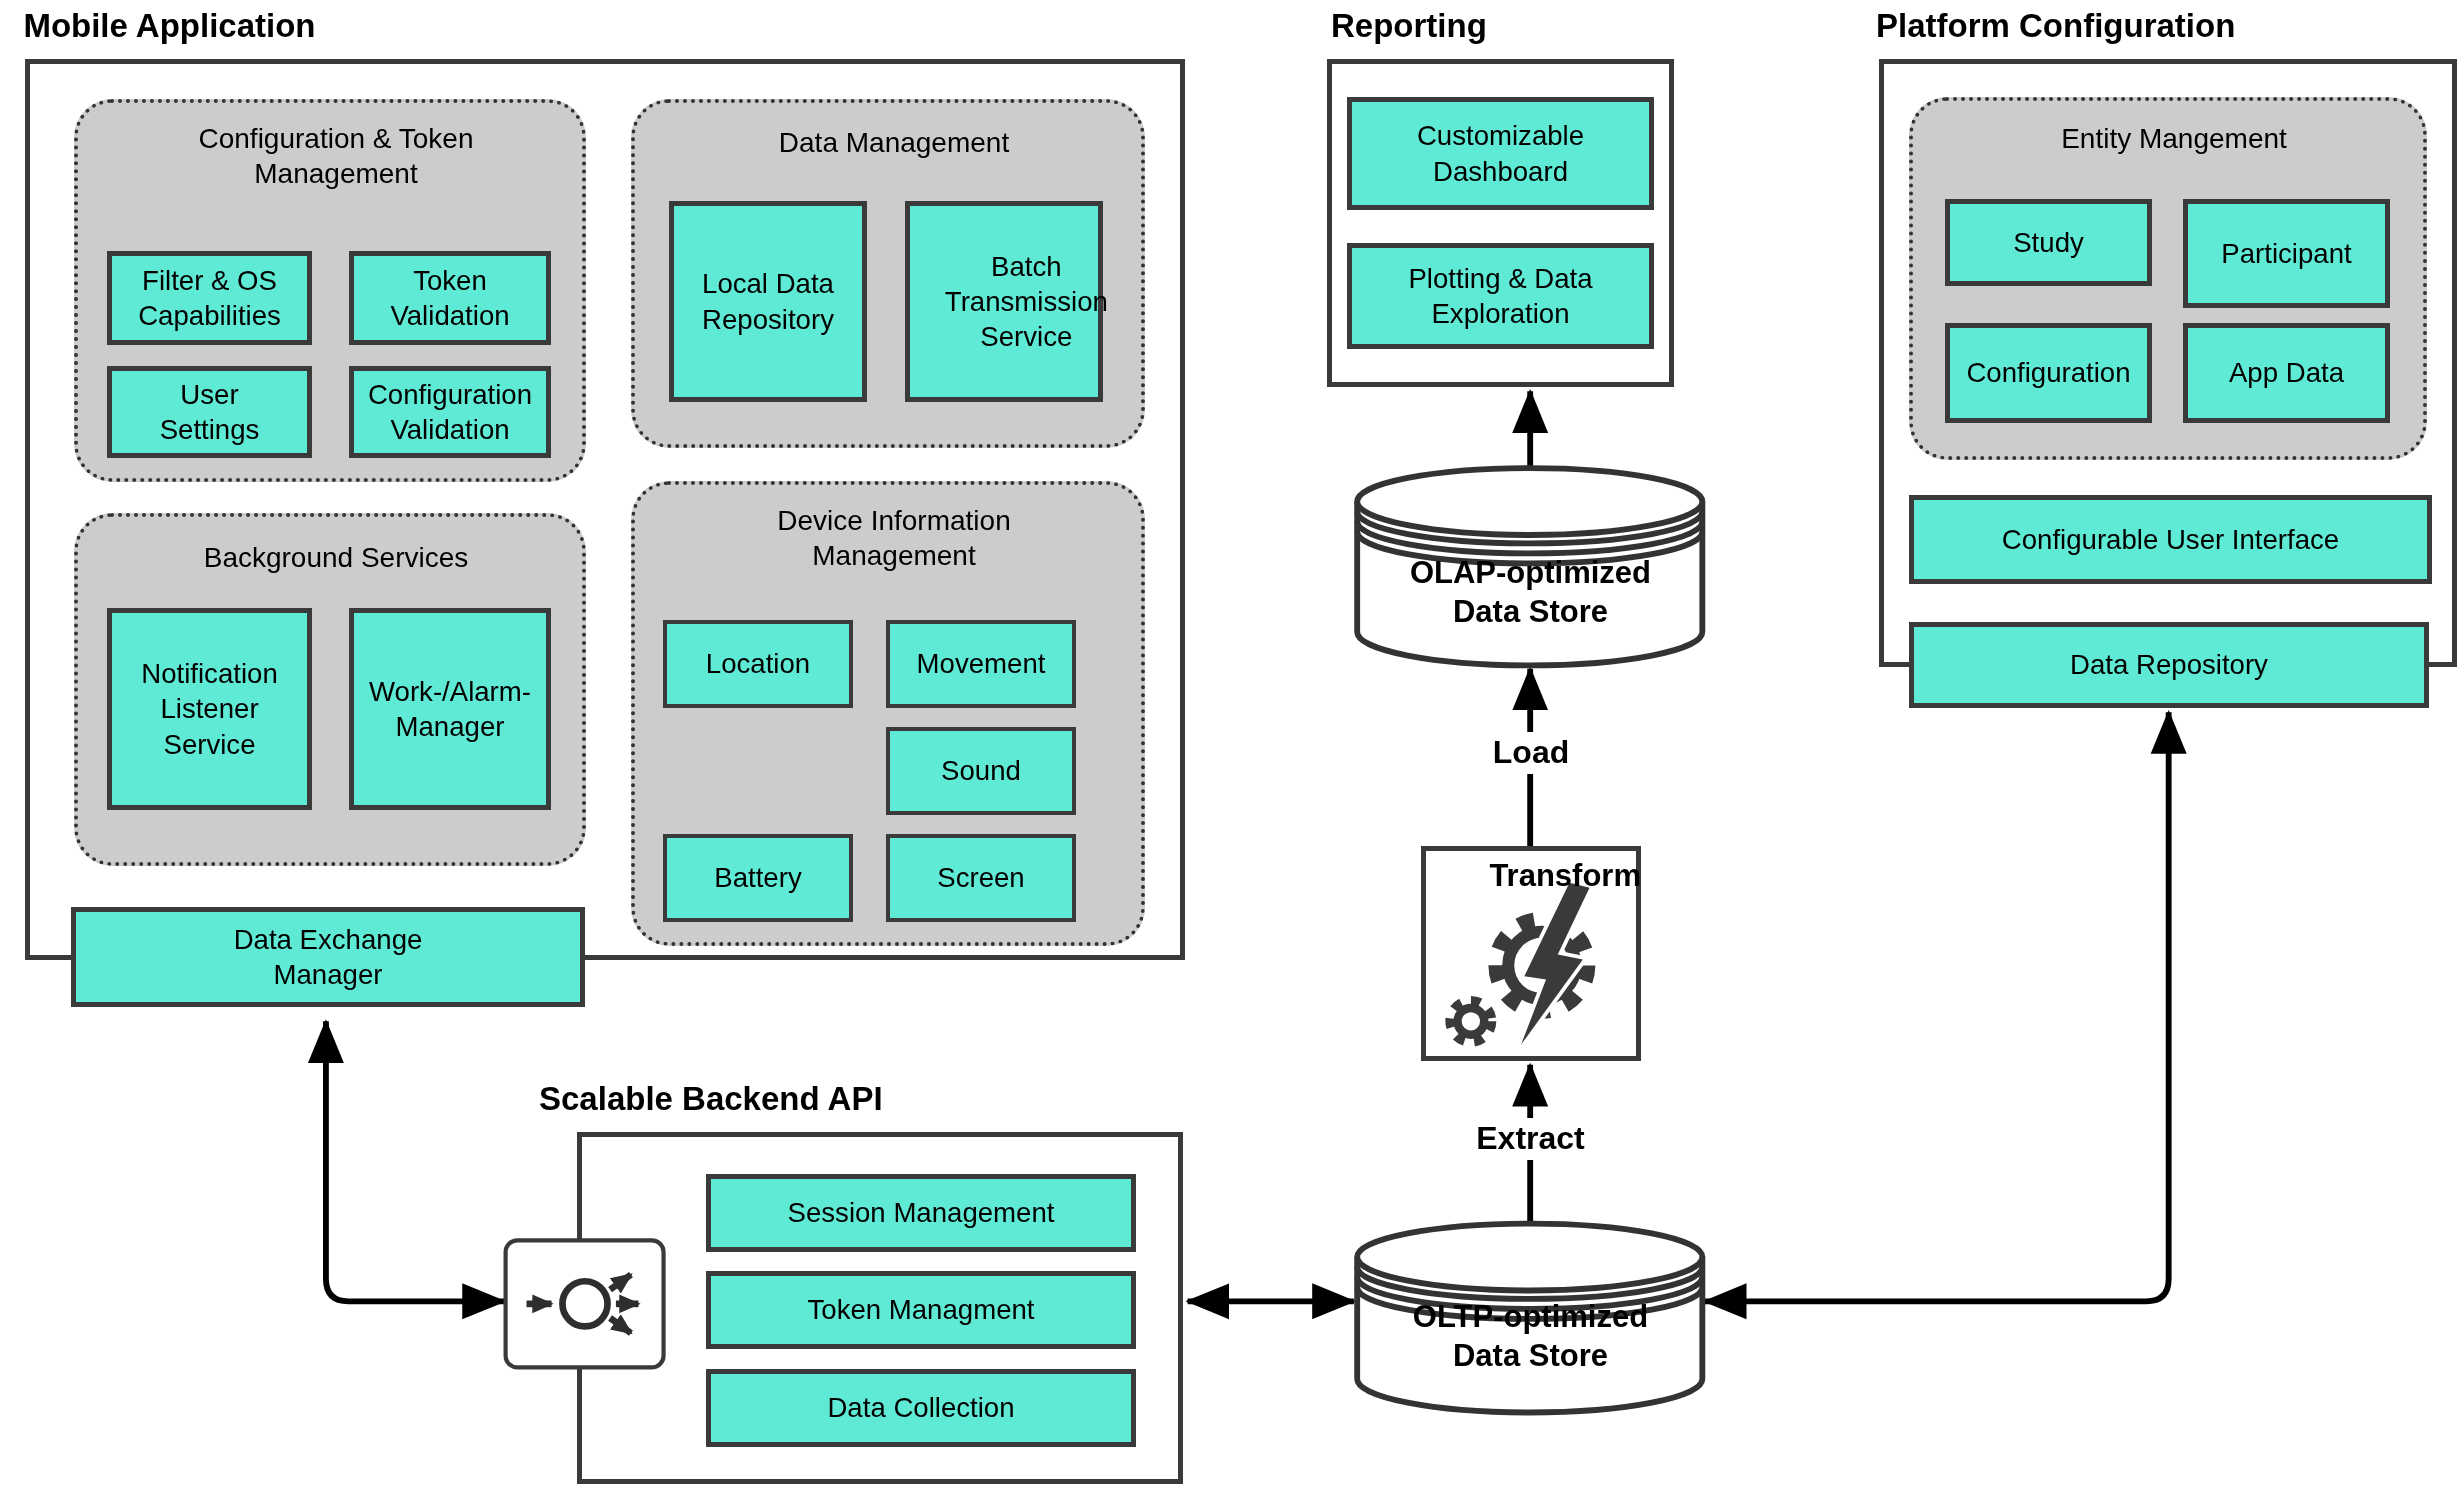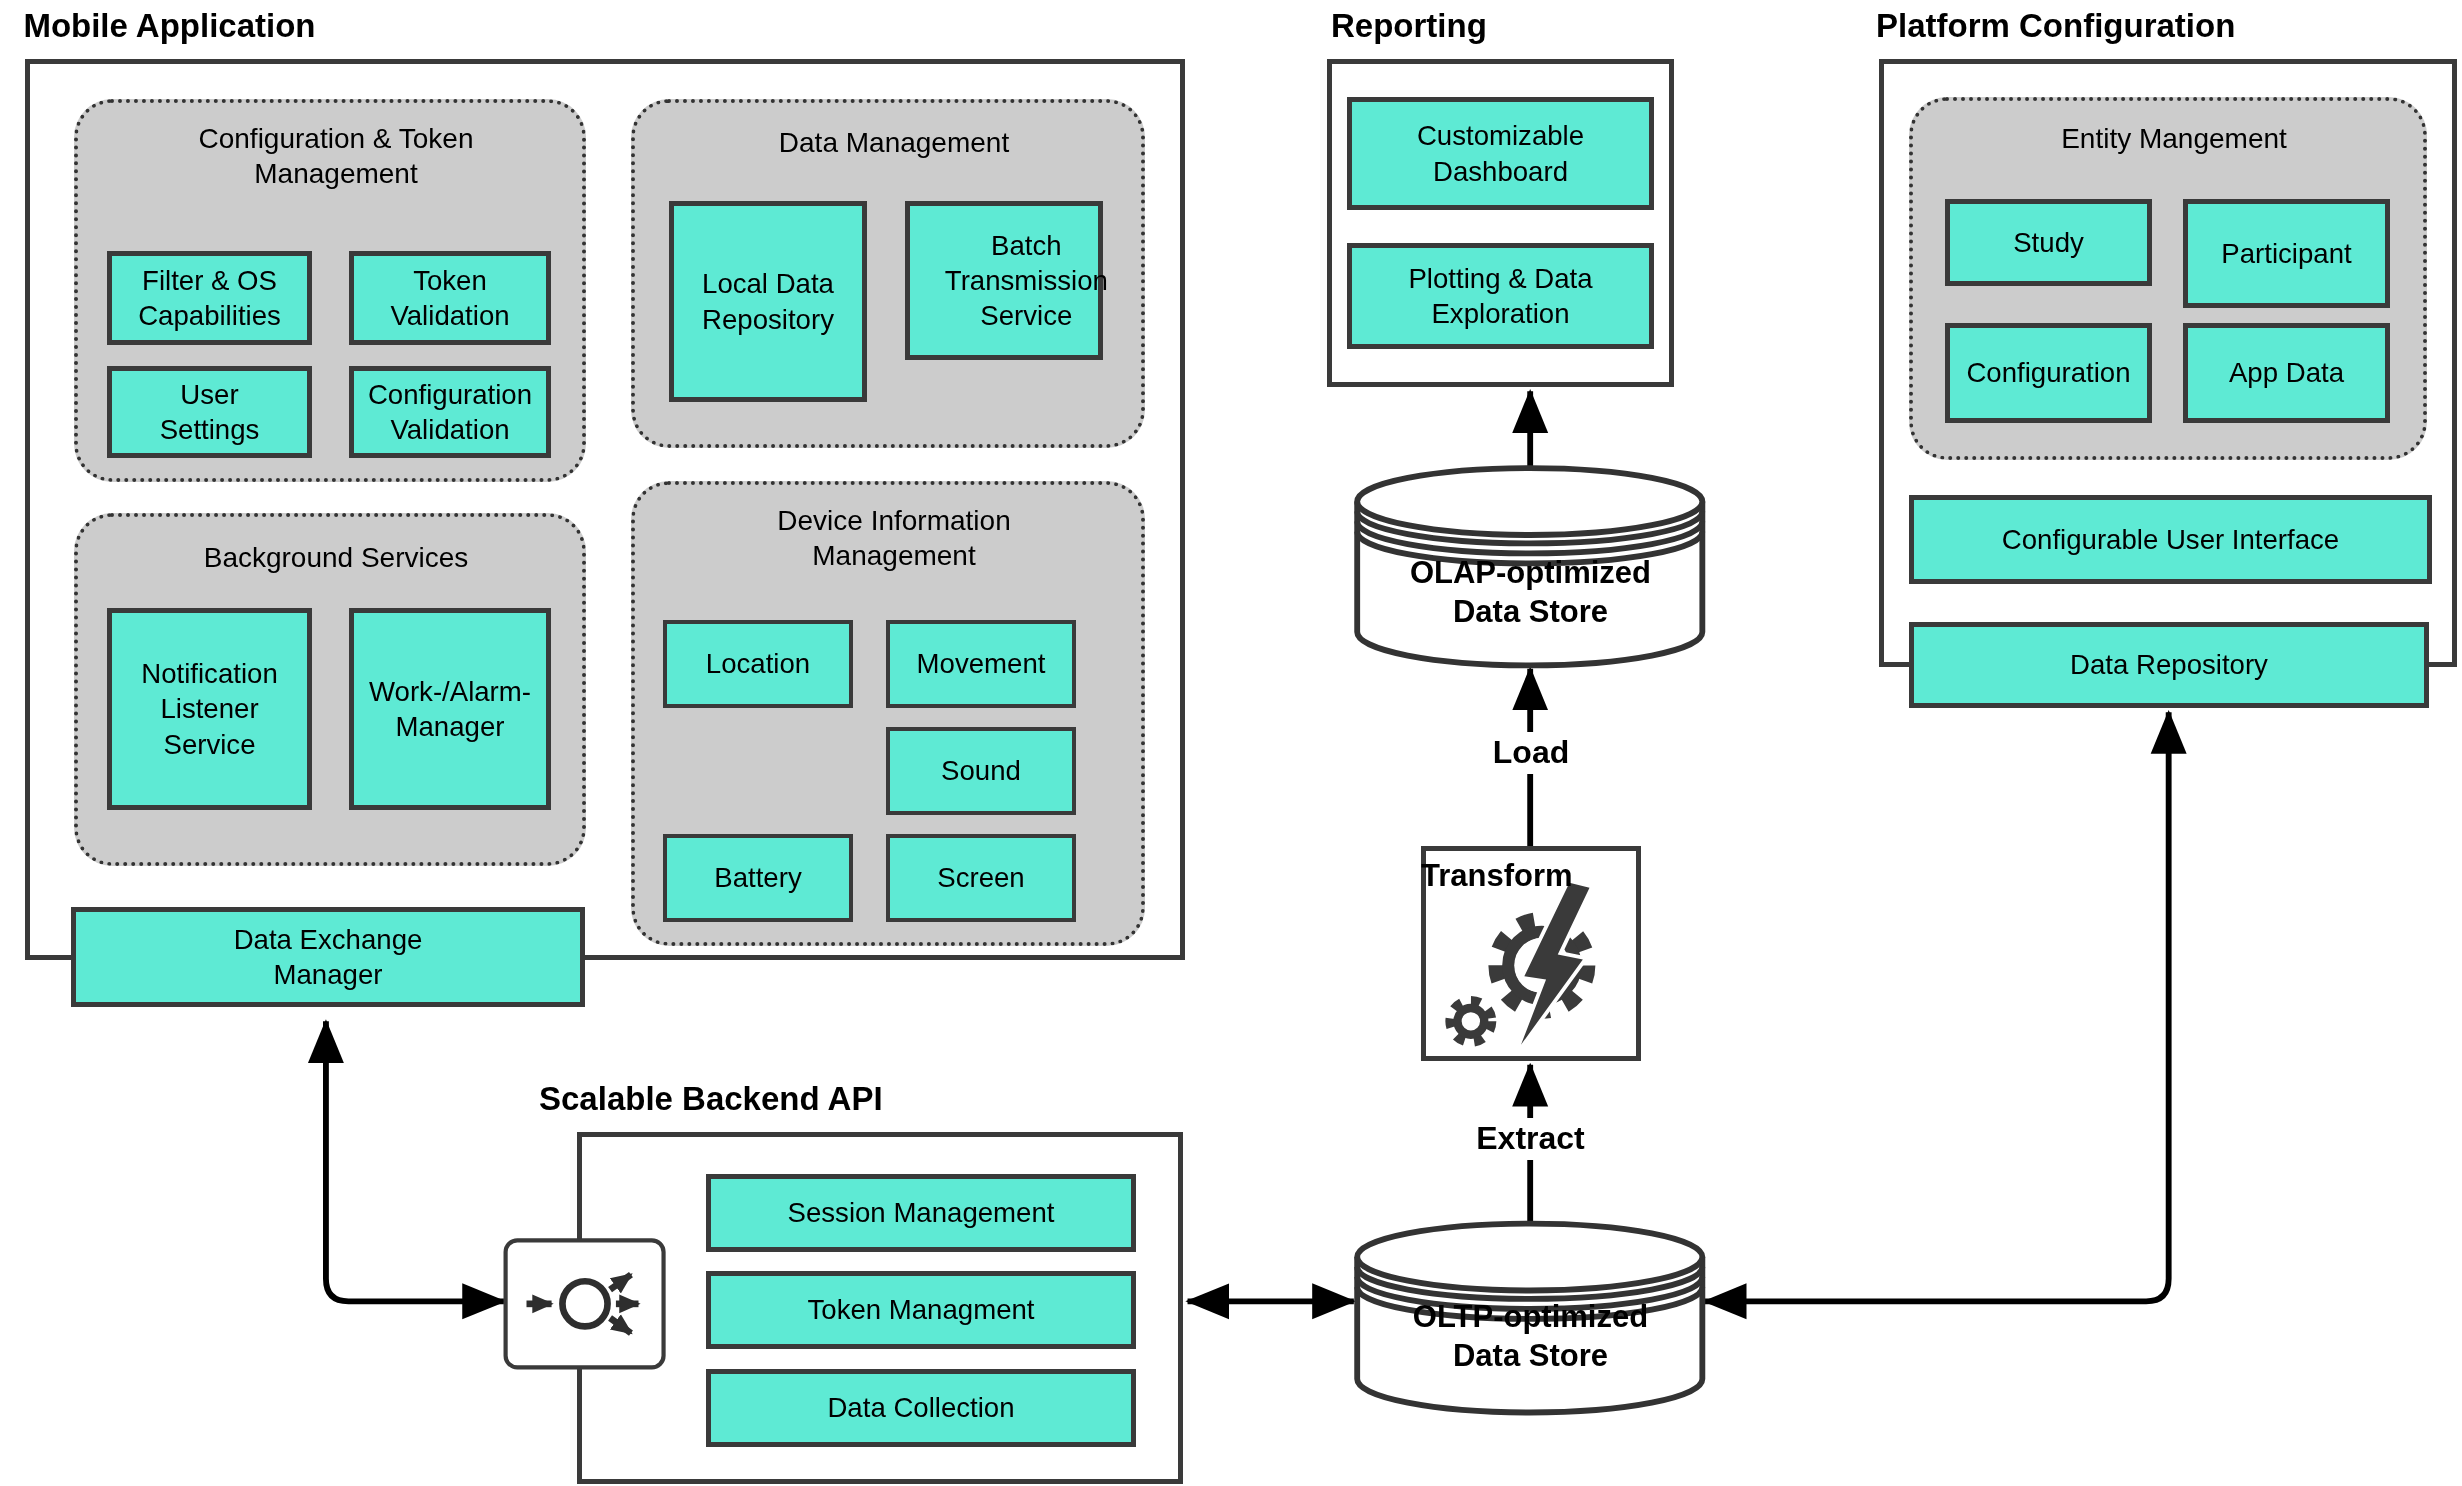--- a/index.html
+++ b/index.html
@@ -19,21 +19,21 @@
   }
   .box .inner{display:block;}
   .cyl-label{
     font-size:31px;font-weight:bold;text-align:center;line-height:1.25;
     display:flex;align-items:center;justify-content:center;
   }
   .flow-label{
     font-size:32px;font-weight:bold;text-align:center;background:#ffffff;
     line-height:1.1;padding:3.3px 0;
   }
-  .transform-title{font-size:31px;font-weight:bold;text-align:left;}
+  .transform-title{font-size:31px;font-weight:bold;text-align:right;}
   svg.overlay{position:absolute;left:0;top:0;pointer-events:none;}
 </style>
 </head>
 <body>
 
 <div class="canvas">
 
   <div class="abs section-label" style="left:23.4px;top:6.7px;">Mobile Application</div>
   <div class="abs container" style="left:25px;top:59px;width:1160px;height:901px;"></div>
 
@@ -52,21 +52,21 @@
   <div class="abs box" style="left:349px;top:366px;width:202px;height:92px;">
       <span class="inner">Configuration Validation</span>
     </div>
 
   <div class="abs group" style="left:631px;top:99px;width:514px;height:349px;">
     <div class="group-title" style="margin-top:22px;">Data Management</div>
   </div>
   <div class="abs box" style="left:669px;top:201px;width:198px;height:201px;">
       <span class="inner" style="max-width:159px;">Local Data Repository</span>
     </div>
-  <div class="abs box" style="left:905px;top:201px;width:198px;height:159px;padding-left:48px;">
+  <div class="abs box" style="left:905px;top:201px;width:198px;height:201px;padding-left:48px;">
       <span class="inner">Batch Transmission Service</span>
     </div>
 
   <div class="abs group" style="left:74px;top:513px;width:512px;height:353px;">
     <div class="group-title" style="margin-top:23.4px;">Background Services</div>
   </div>
   <div class="abs box" style="left:107px;top:608px;width:205px;height:202px;">
       <span class="inner" style="max-width:159px;">Notification Listener Service</span>
     </div>
   <div class="abs box" style="left:349px;top:608px;width:202px;height:202px;">

